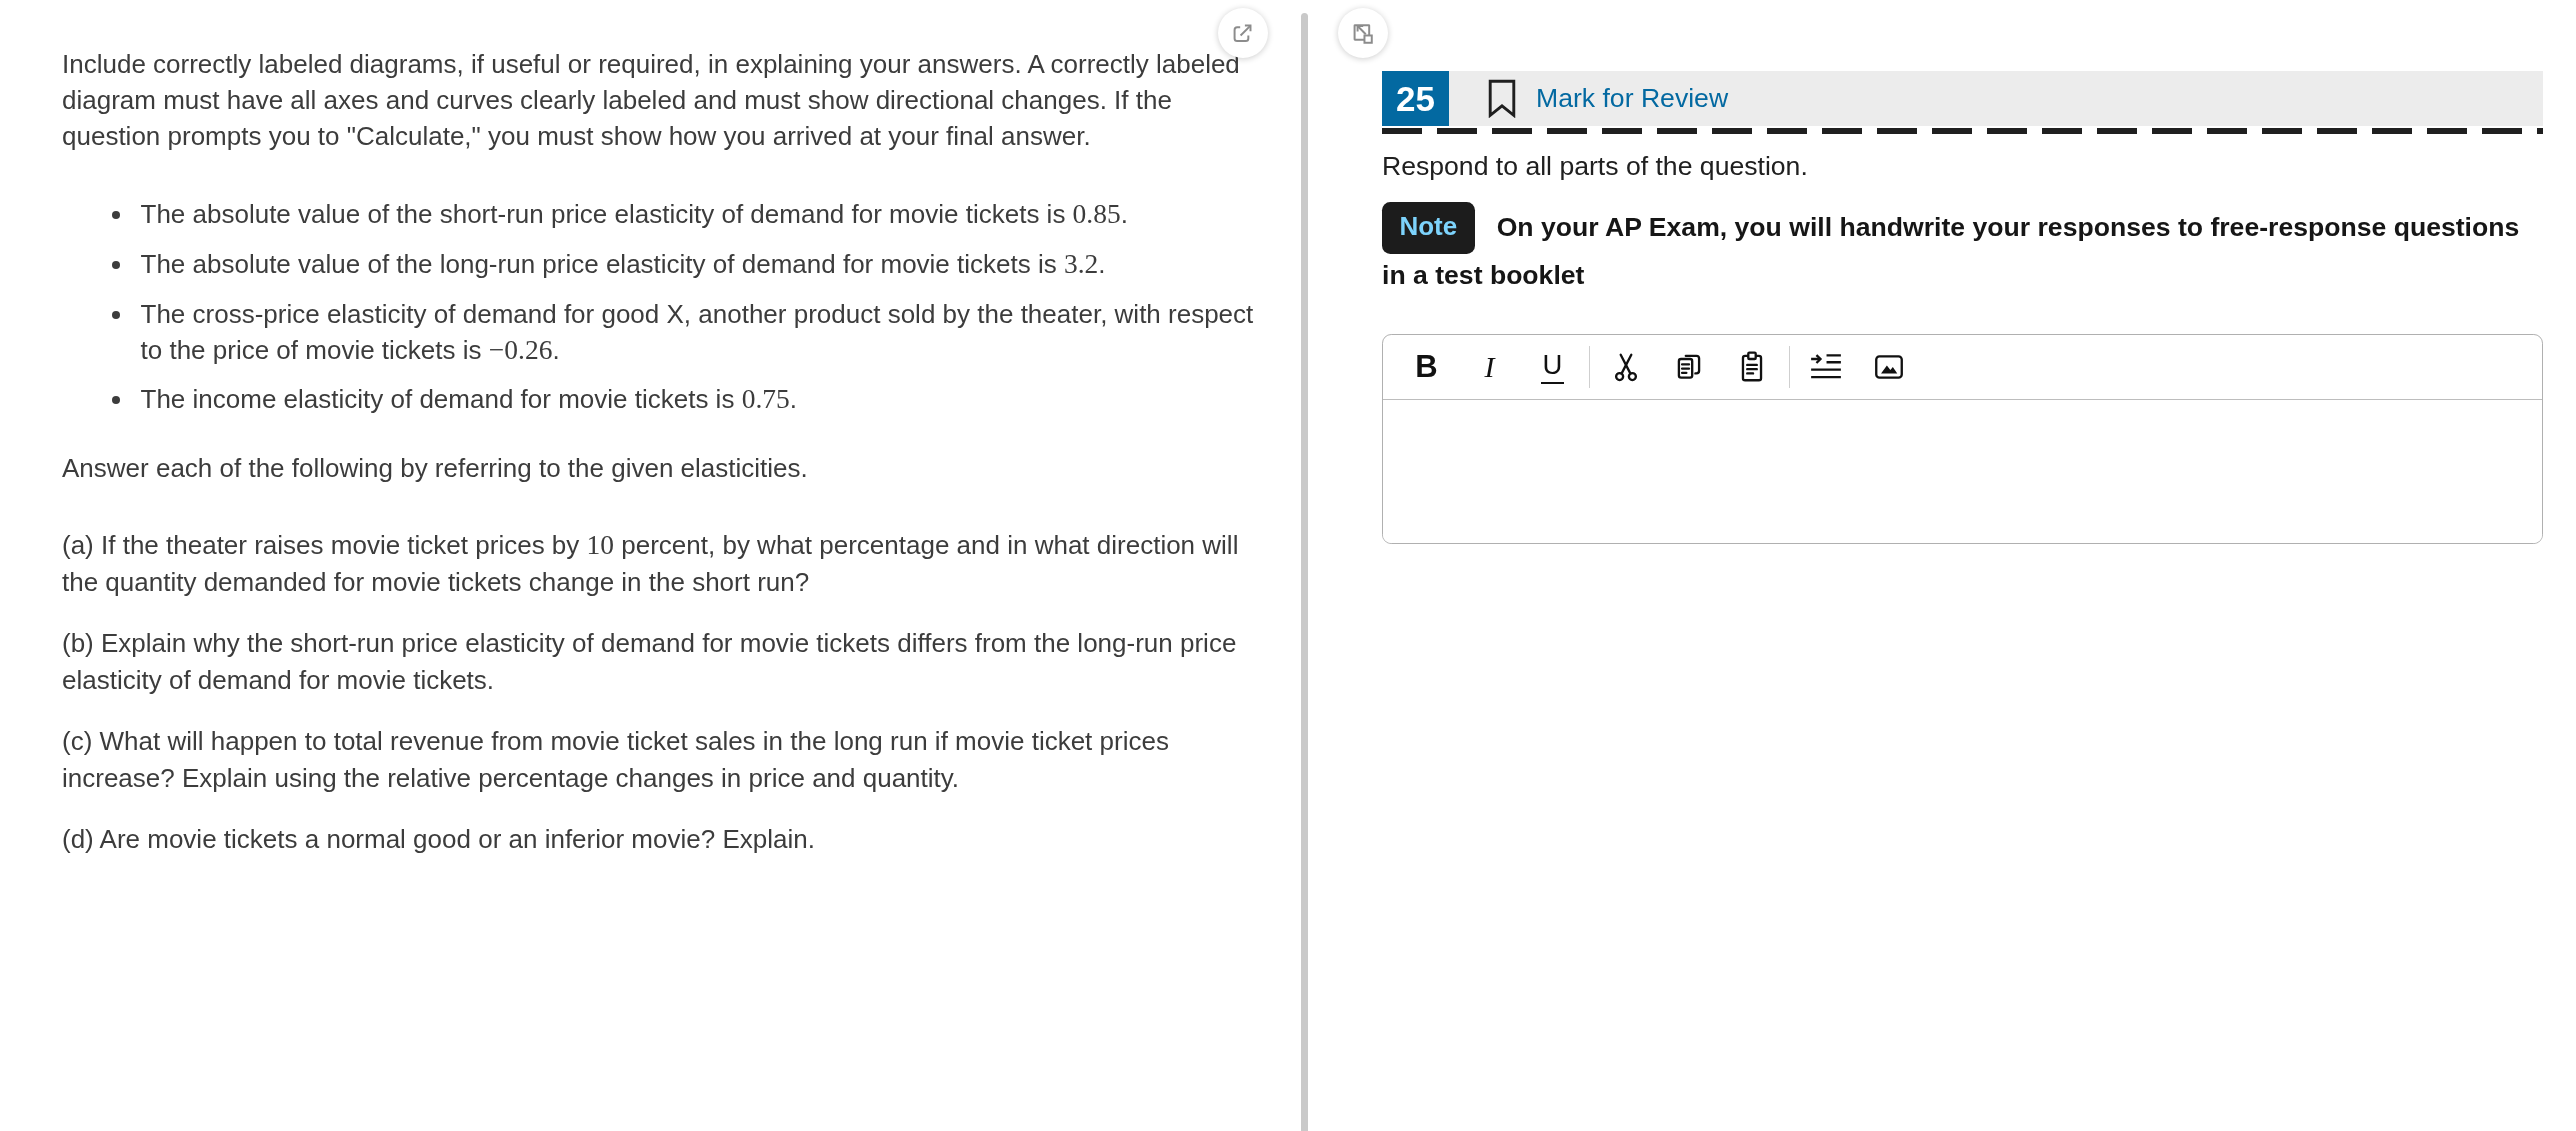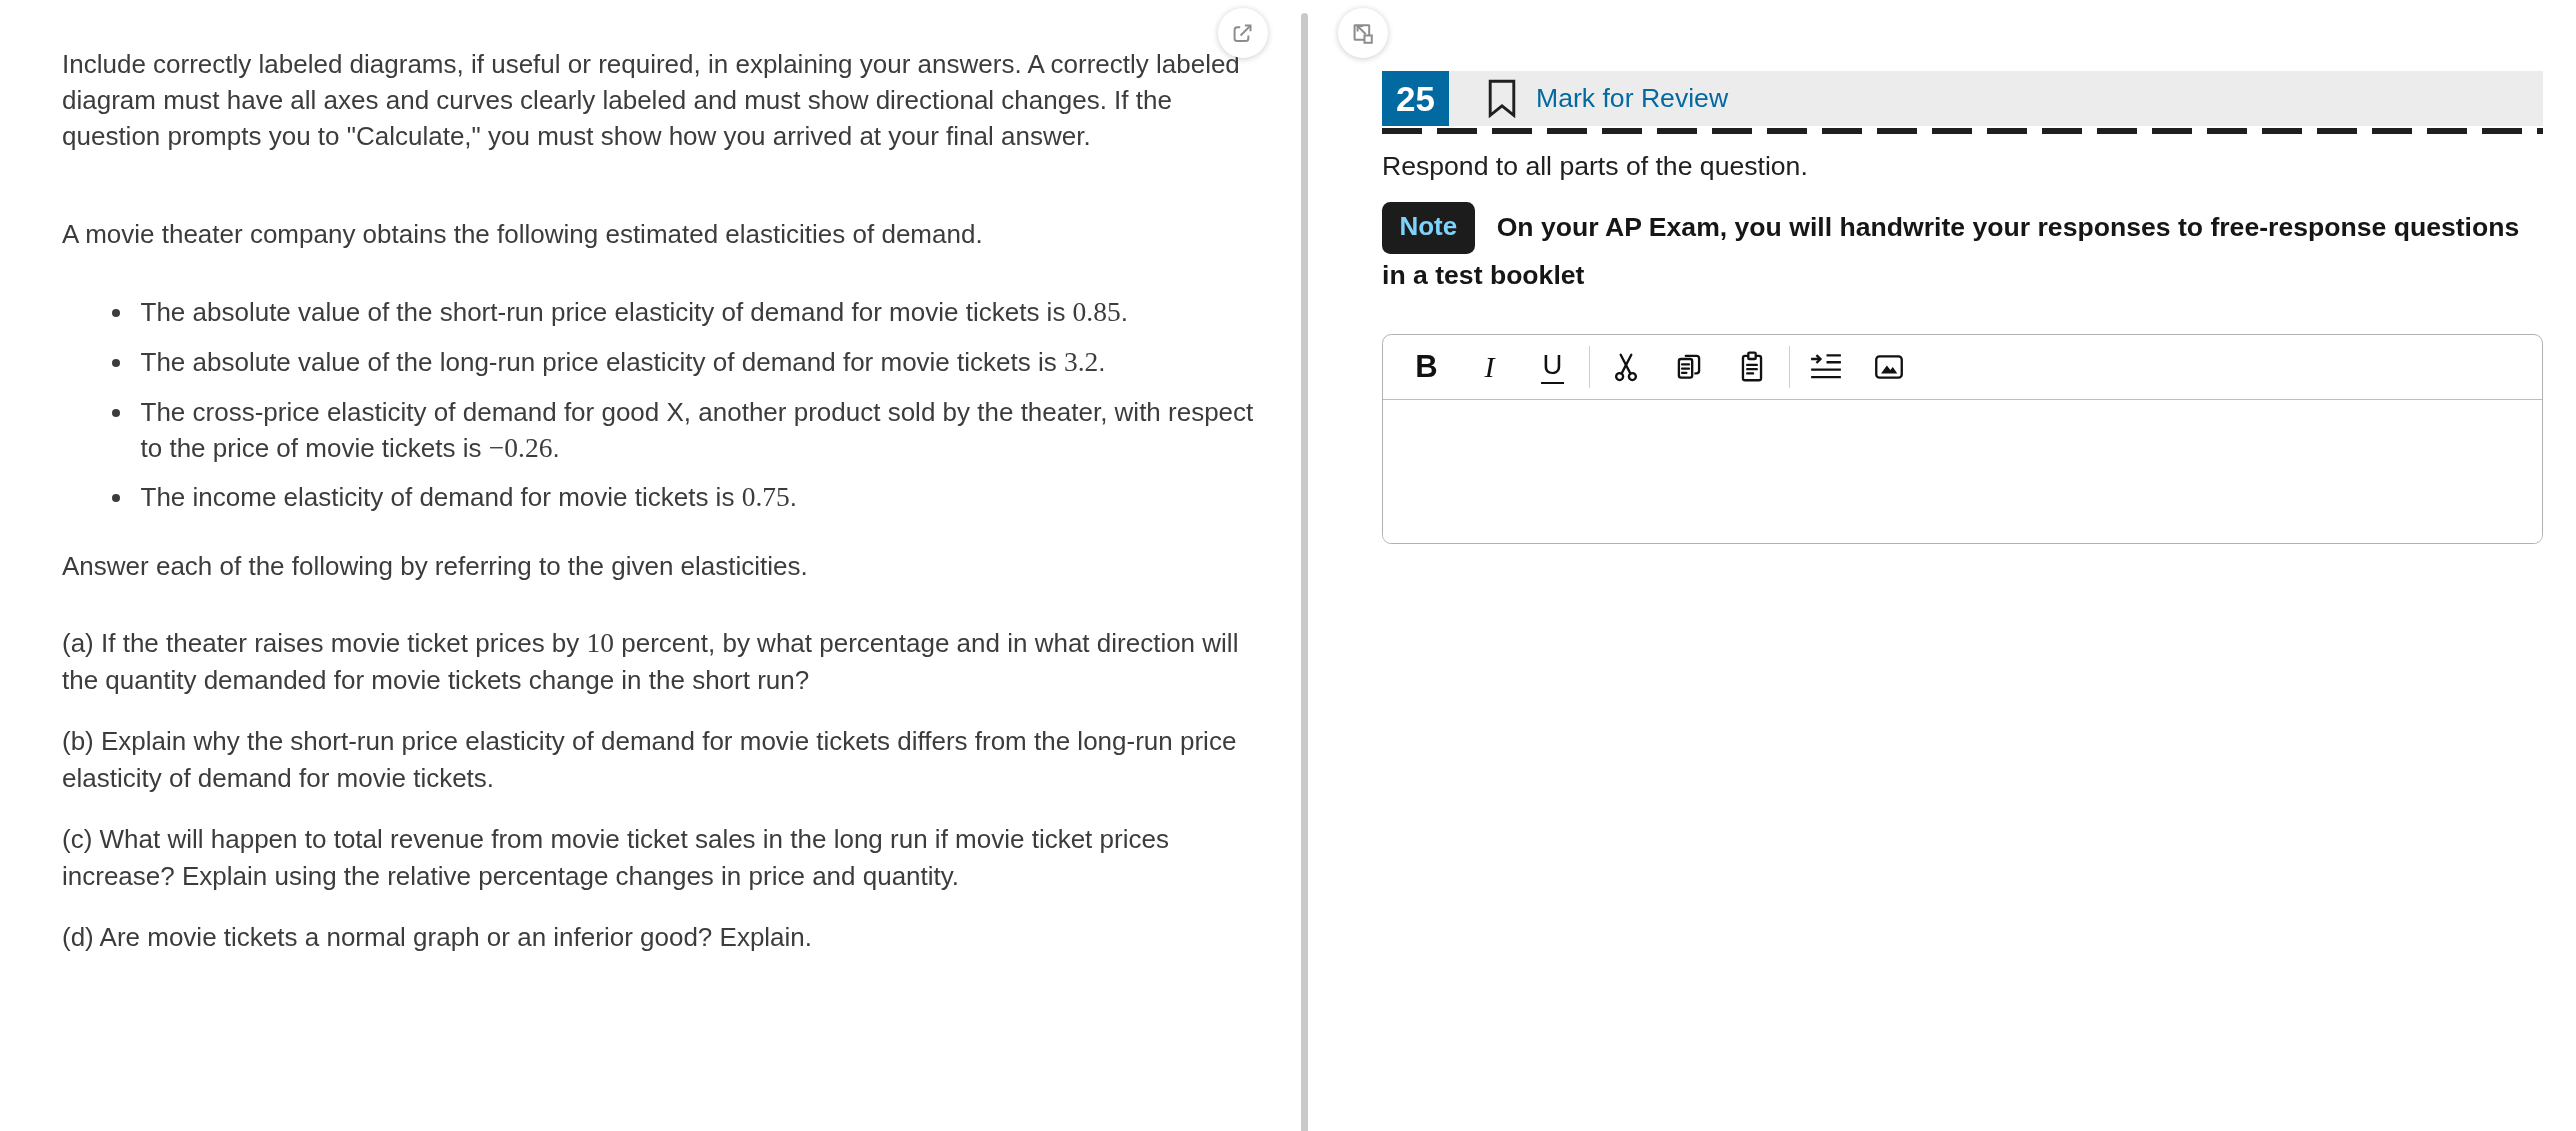--- a/index.html
+++ b/index.html
@@ -92,35 +92,34 @@
   .tb-b { font-size:31px; font-weight:700; color:#111; }
   .tb-i { font-family:"Liberation Serif", serif; font-style:italic; font-size:30px; color:#111; }
   .tb-u { font-size:27.5px; color:#111; border-bottom:2.8px solid #111; padding:0 1.8px 0.9px 1.8px; }
   .editor-content { height:143px; background:#ffffff; cursor:text; }
 </style>
 </head>
 <body>
 
 <div class="passage-panel">
   <p>Include correctly labeled diagrams, if useful or required, in explaining your answers. A correctly labeled diagram must have all axes and curves clearly labeled and must show directional changes. If the question prompts you to "Calculate," you must show how you arrived at your final answer.</p>
-  <p class="scenario">A movie theater company obtains the following estimated elasticities of demand.</p>
 
   <ul class="elasticity-list">
     <li><span>The absolute value of the short-run price elasticity of demand for movie tickets is </span><span class="math">0.85</span><span>.</span></li>
     <li><span>The absolute value of the long-run price elasticity of demand for movie tickets is </span><span class="math">3.2</span><span>.</span></li>
     <li><span>The cross-price elasticity of demand for good X, another product sold by the theater, with respect to the price of movie tickets is </span><span class="math">−0.26</span><span>.</span></li>
     <li><span>The income elasticity of demand for movie tickets is </span><span class="math">0.75</span><span>.</span></li>
   </ul>
 
   <p class="answer-prompt">Answer each of the following by referring to the given elasticities.</p>
 
   <p class="part part-a"><span>(a) If the theater raises movie ticket prices by </span><span class="math">10</span><span> percent, by what percentage and in what direction will the quantity demanded for movie tickets change in the short run?</span></p>
   <p class="part">(b) Explain why the short-run price elasticity of demand for movie tickets differs from the long-run price elasticity of demand for movie tickets.</p>
   <p class="part">(c) What will happen to total revenue from movie ticket sales in the long run if movie ticket prices increase? Explain using the relative percentage changes in price and quantity.</p>
-  <p class="part">(d) Are movie tickets a normal graph or an inferior good? Explain.</p>
+  <p class="part">(d) Are movie tickets a normal good or an inferior movie? Explain.</p>
 </div>
 
 <div class="divider"></div>
 
 <button class="panel-btn left">
   <svg width="27.5" height="27.5" viewBox="0 0 32 32">
     <path d="M13 8.5 H9.5 A3 3 0 0 0 6.5 11.5 v10 a3 3 0 0 0 3 3 h10 a3 3 0 0 0 3 -3 V18"></path>
     <path d="M13.5 18 L25 6.5"></path>
     <path d="M18.5 6.5 H25 V13"></path>
   </svg>

